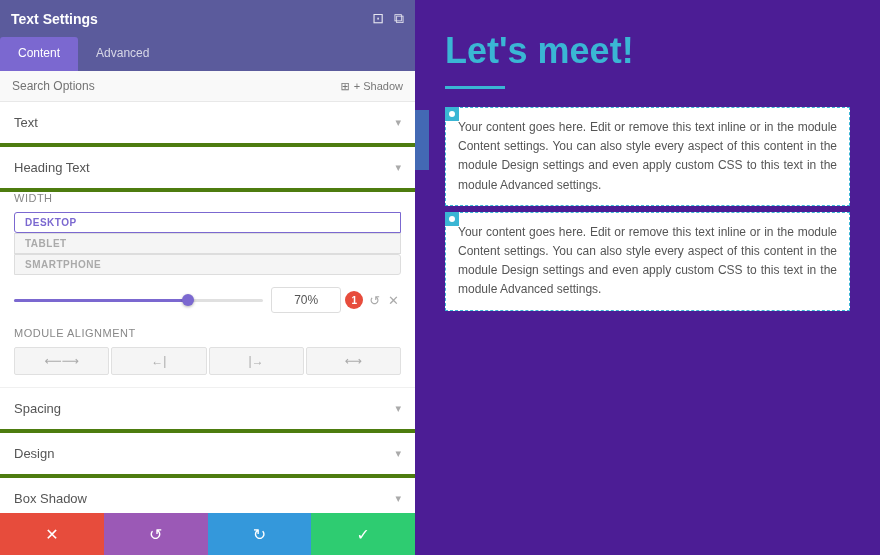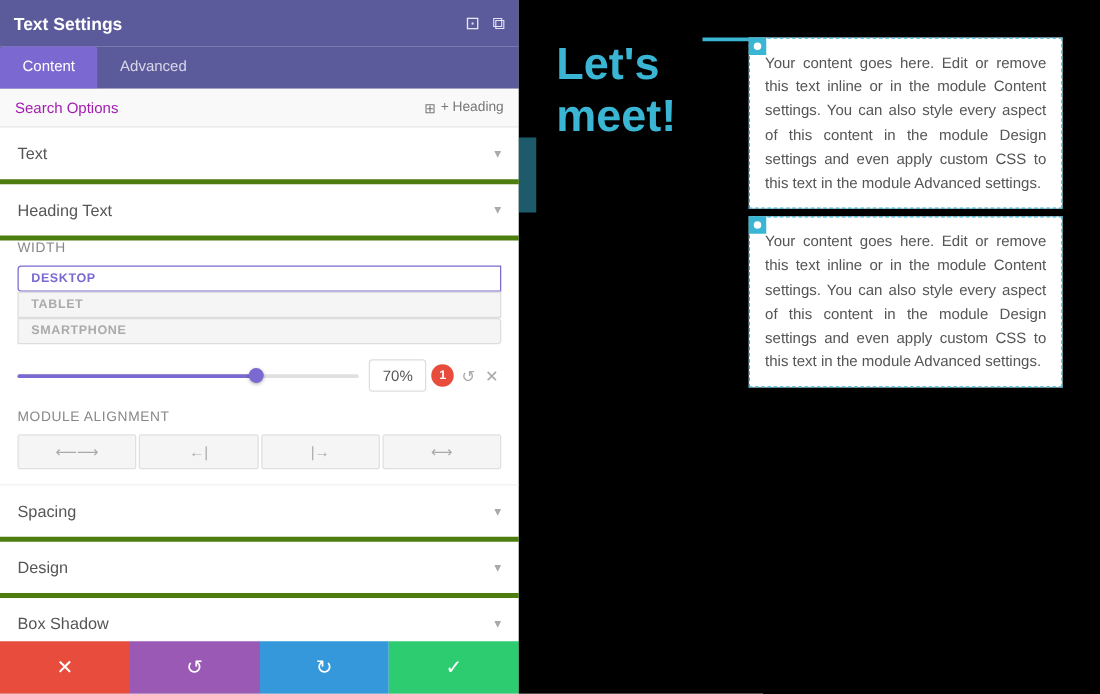--- a/index.html
+++ b/index.html
@@ -70,21 +70,21 @@
     .search-bar {
       display: flex;
       align-items: center;
       padding: 8px 12px;
       background: #f9f9f9;
       border-bottom: 1px solid #e8e8e8;
     }
     .search-placeholder {
       flex: 1;
       font-size: 12px;
-      color: #a21caf;
+      color: #737373;
     }
     .filter-btn {
       font-size: 11px;
       color: #777;
       cursor: pointer;
       display: flex;
       align-items: center;
       gap: 4px;
     }
     .filter-icon {
@@ -206,21 +206,21 @@
       background: #7b68d0;
       border-radius: 50%;
       box-shadow: 0 1px 3px rgba(0,0,0,0.3);
     }
     .slider-value-box {
       display: flex;
       align-items: center;
       gap: 4px;
     }
     .slider-input {
-      width: 46px;
+      width: 70px;
       height: 26px;
       border: 1px solid #ddd;
       border-radius: 3px;
       text-align: center;
       font-size: 12px;
       color: #555;
       padding: 0 4px;
     }
     .badge-red {
       background: #e74c3c;
@@ -288,23 +288,23 @@
       color: #fff;
     }
     .btn-cancel { background: #e74c3c; }
     .btn-undo   { background: #9b59b6; }
     .btn-redo   { background: #3498db; }
     .btn-save   { background: #2ecc71; }
 
     
     .right-panel {
       flex: 1;
-      background: #000000;
-      display: flex;
-      flex-direction: row;
+      background: #4c1d95;
+      display: flex;
+      flex-direction: column;
       padding: 30px 30px 20px 30px;
       position: relative;
     }
 
     .page-heading {
       font-size: 36px;
       font-weight: 700;
       color: #3ab6d4;
       margin-bottom: 14px;
     }
@@ -378,21 +378,21 @@
 
   <div class="tabs">
     <div class="tab active">Content</div>
     <div class="tab">Advanced</div>
   </div>
 
   <div class="search-bar">
     <span class="search-placeholder">Search Options</span>
     <span class="filter-btn">
       <span class="filter-icon">⊞</span>
-      <span>+ Heading</span>
+      <span>+ Shadow</span>
     </span>
   </div>
 
   <div class="settings-body">
 
     <div class="section-row">
       <span class="section-label">Text</span>
       <span class="chevron">▾</span>
     </div>
 

